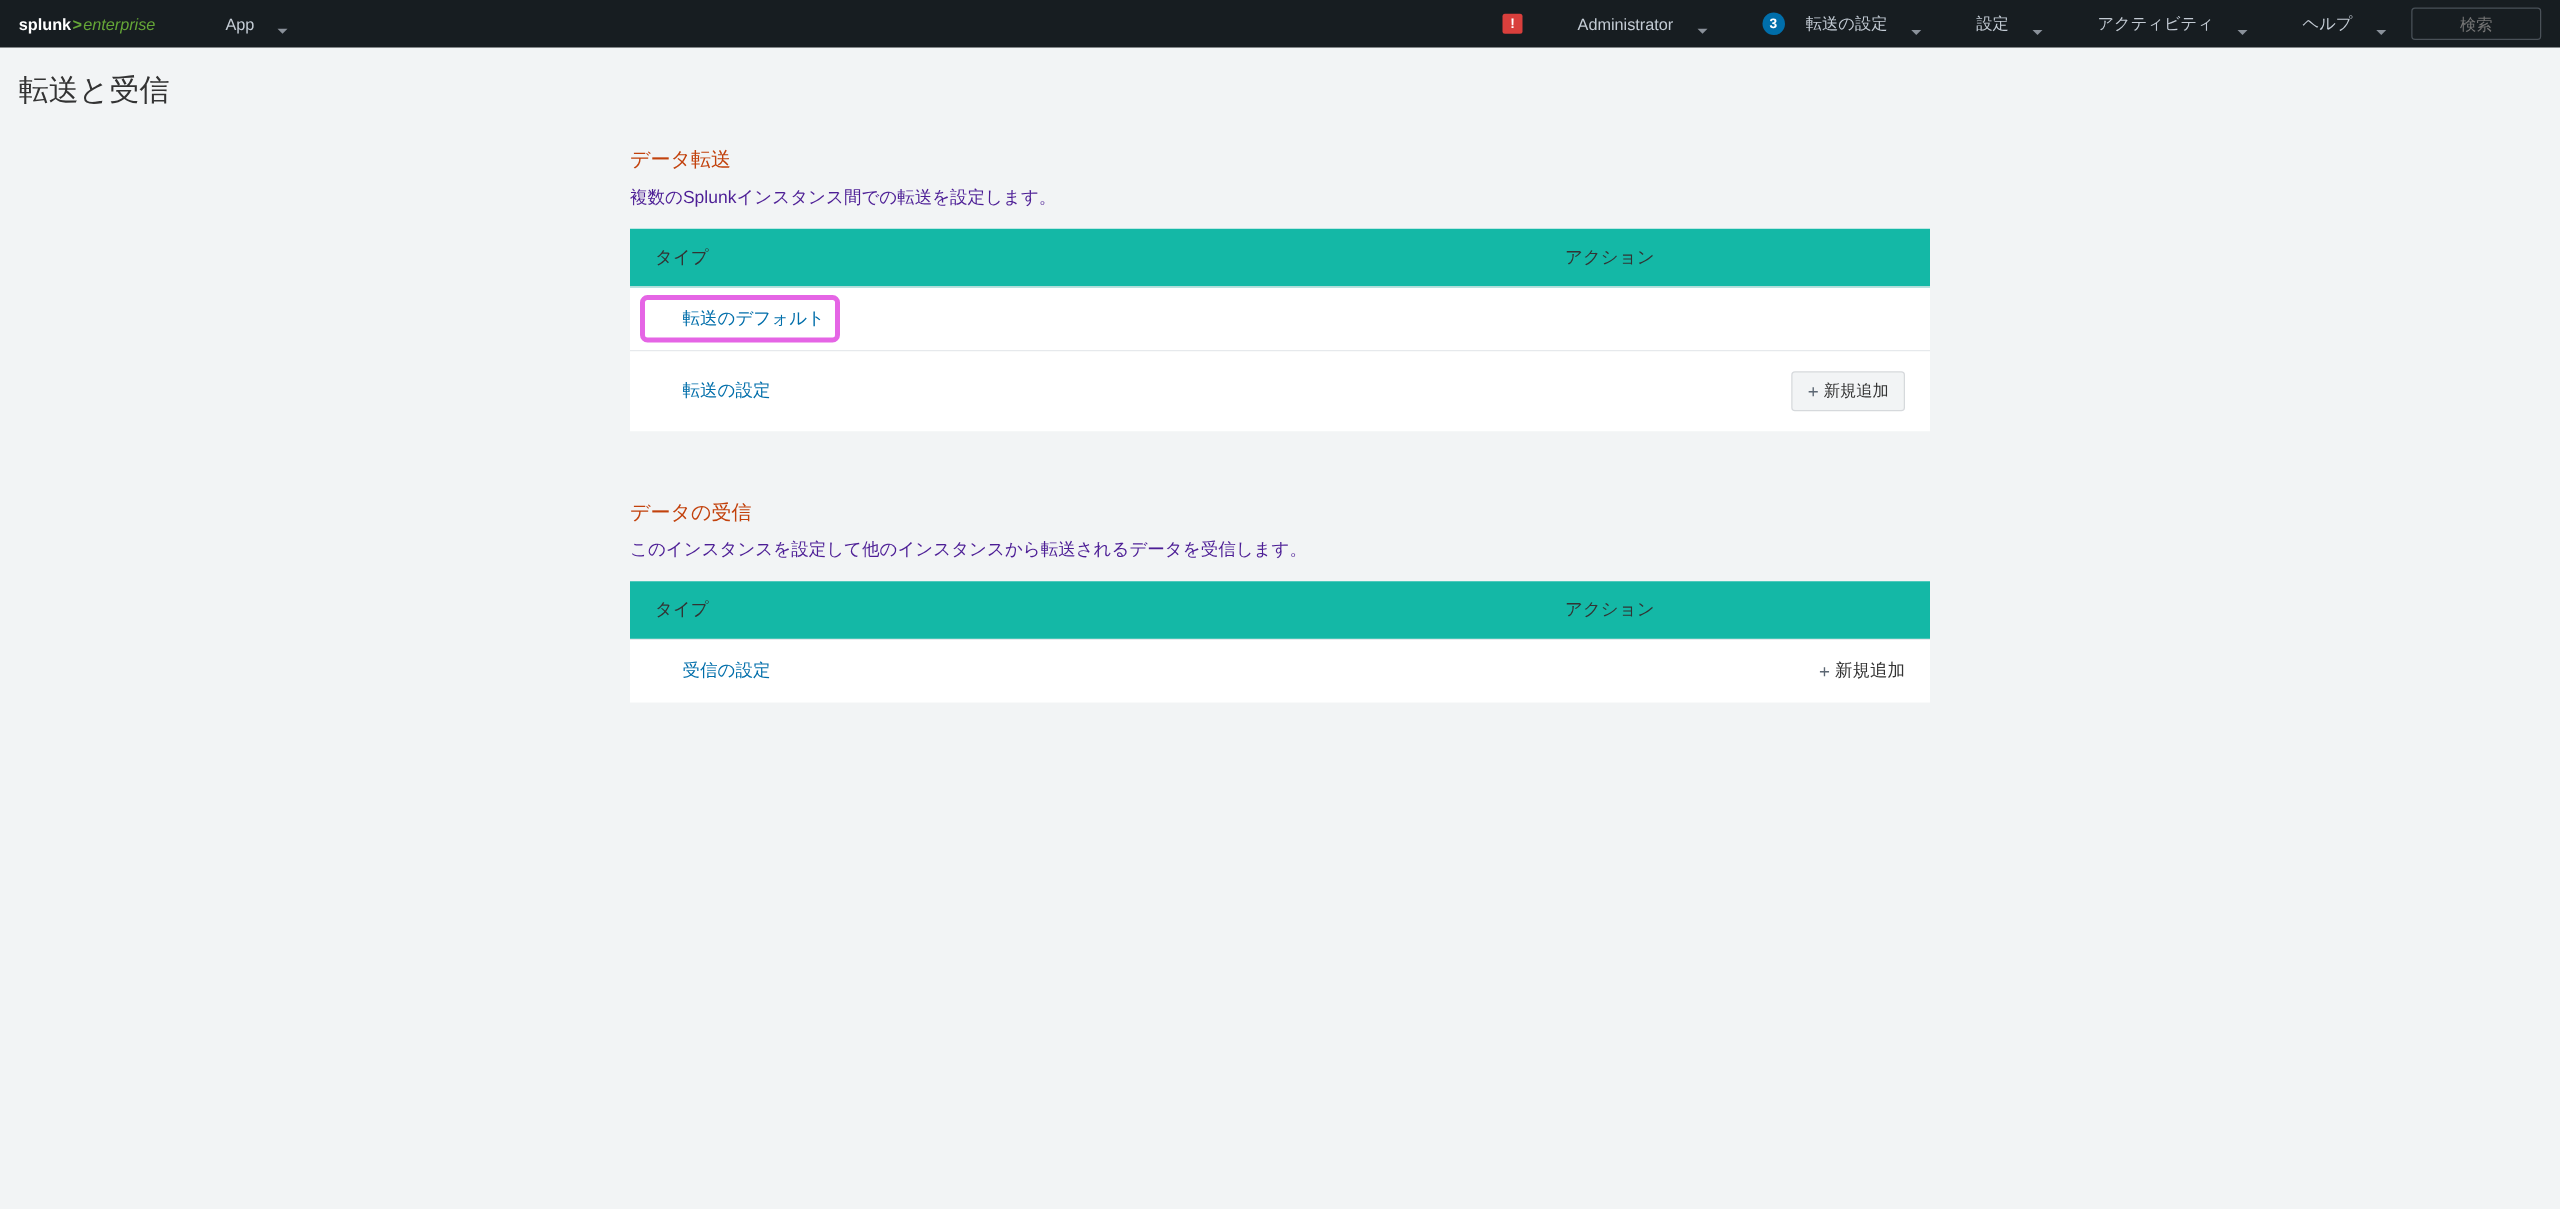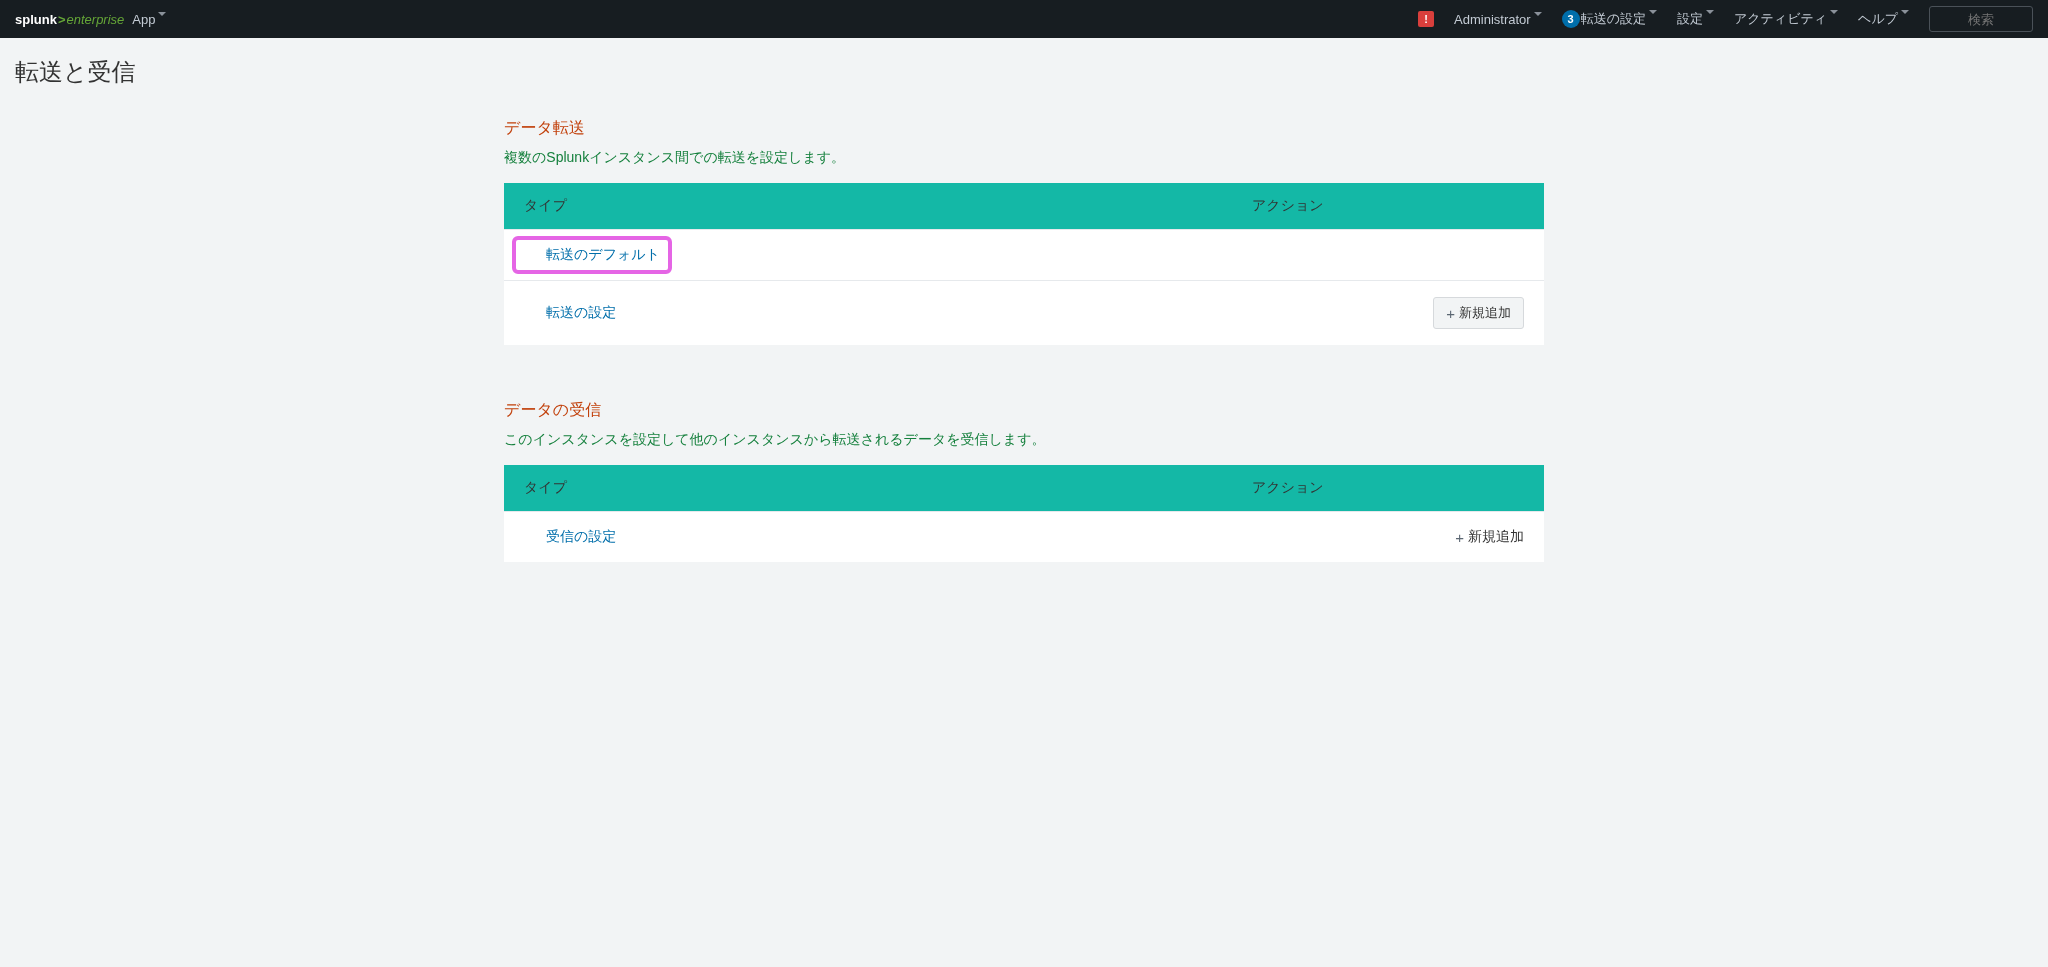--- a/index.html
+++ b/index.html
@@ -19,21 +19,21 @@
       height: 38px;
       display: flex;
       align-items: center;
       padding: 0 15px;
       color: #c3cbd4;
       font-size: 13px;
     }
     .logo {
       display: flex;
       align-items: center;
-      margin-right: 8px;
+      margin-right: 32px;
       text-align: right;
     }
     .logo-splunk {
       color: #ffffff;
       font-weight: 600;
     }
     .logo-gt {
       color: #65a637;
       margin: 0 1px;
       font-weight: 600;
@@ -49,24 +49,25 @@
       gap: 20px;
     }
     .topbar-right {
       margin-left: auto;
       display: flex;
       align-items: center;
       gap: 20px;
     }
     .topbar-item {
       display: flex;
-      align-items: flex-start;
-      gap: 1px;
+      align-items: flex-end;
+      gap: 17px;
       cursor: pointer;
       color: #c3cbd4;
+      margin-left: 24px;
     }
     .caret-down {
       display: inline-block;
       width: 0;
       height: 0;
       border-left: 4px solid transparent;
       border-right: 4px solid transparent;
       border-top: 4px solid #8a919a;
       margin-left: 2px;
     }
@@ -126,21 +127,21 @@
     }
     .section-title {
       font-size: 16px;
       font-weight: 400;
       color: #c2410c;
       margin-bottom: 10px;
       margin-top: 20px;
     }
     .section-desc {
       font-size: 14px;
-      color: #15803d;
+      color: #4c1d95;
       margin-bottom: 16px;
     }
     .table {
       width: 100%;
       background: white;
       border-collapse: collapse;
     }
     .table-header {
       background: #14b8a6;
     }

